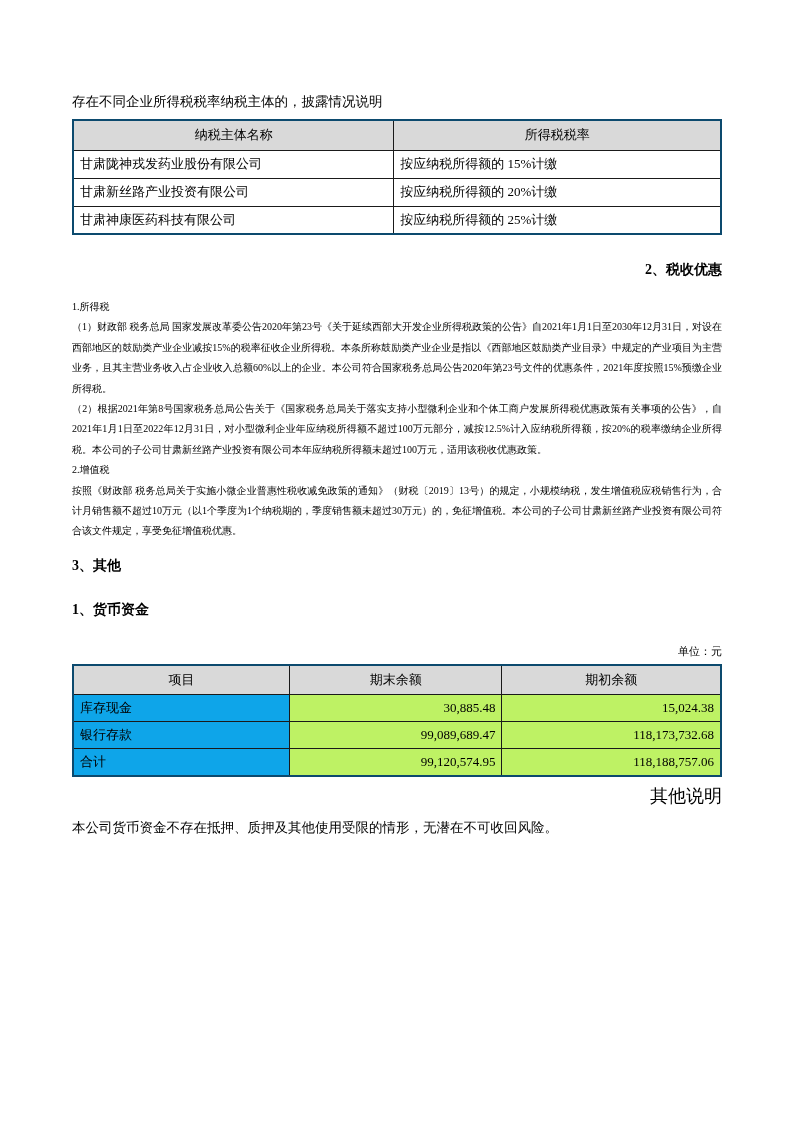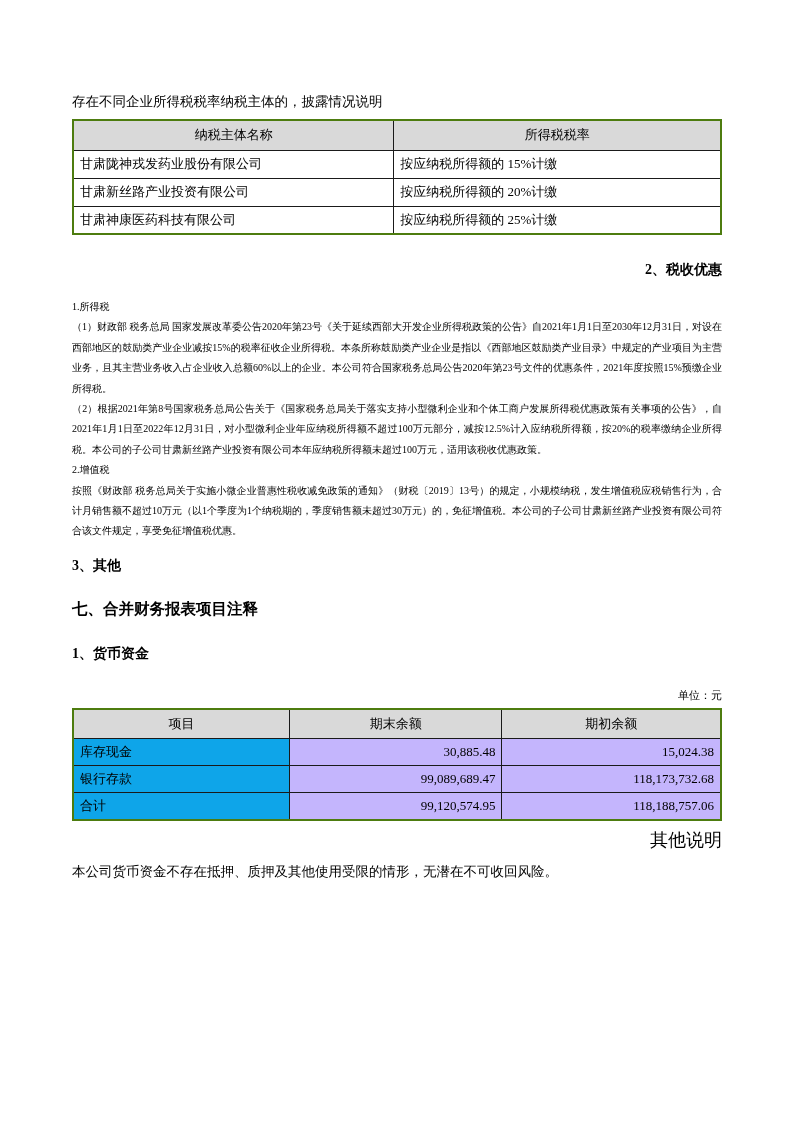--- a/index.html
+++ b/index.html
@@ -19,21 +19,21 @@
   }
   .intro {
     padding-top: 92px;
     margin-bottom: 7px;
     font-size: 13.5px;
     line-height: 20px;
   }
   table.tbl {
     width: 100%;
     border-collapse: collapse;
-    border: 2px solid #4d7c0f;
+    border: 2px solid #0c4a6e;
     table-layout: fixed;
   }
   table.tbl th, table.tbl td {
     border: 1px solid #1a1a1a;
     font-size: 13px;
     font-weight: normal;
     vertical-align: middle;
     overflow: hidden;
     white-space: nowrap;
   }
@@ -44,21 +44,21 @@
   }
   .tax-table td { height: 28px; padding-left: 6px; text-align: left; }
   .tax-table .c0 { width: 49.5%; }
   .tax-table .c1 { width: 50.5%; }
 
   .money-table td { height: 27px; }
   .money-table .c0 { width: 33.4%; }
   .money-table .c1 { width: 32.8%; }
   .money-table .c2 { width: 33.8%; }
   .money-table td.label-cell { background: #0ea5e9; padding-left: 6px; text-align: left; }
-  .money-table td.num-cell { text-align: right; padding-right: 6px; background: #c4b5fd; }
+  .money-table td.num-cell { text-align: right; padding-right: 6px; background: #bef264; }
 
   .h-minor {
     font-size: 14px;
     font-weight: bold;
     line-height: 20px;
   }
   .h-major {
     font-size: 15.5px;
     font-weight: bold;
     line-height: 22px;
@@ -127,21 +127,20 @@
   <div class="body-block">
     <p>1.所得税</p>
     <p>（1）财政部 税务总局 国家发展改革委公告2020年第23号《关于延续西部大开发企业所得税政策的公告》自2021年1月1日至2030年12月31日，对设在西部地区的鼓励类产业企业减按15%的税率征收企业所得税。本条所称鼓励类产业企业是指以《西部地区鼓励类产业目录》中规定的产业项目为主营业务，且其主营业务收入占企业收入总额60%以上的企业。本公司符合国家税务总局公告2020年第23号文件的优惠条件，2021年度按照15%预缴企业所得税。</p>
     <p>（2）根据2021年第8号国家税务总局公告关于《国家税务总局关于落实支持小型微利企业和个体工商户发展所得税优惠政策有关事项的公告》，自2021年1月1日至2022年12月31日，对小型微利企业年应纳税所得额不超过100万元部分，减按12.5%计入应纳税所得额，按20%的税率缴纳企业所得税。本公司的子公司甘肃新丝路产业投资有限公司本年应纳税所得额未超过100万元，适用该税收优惠政策。</p>
     <p>2.增值税</p>
     <p>按照《财政部 税务总局关于实施小微企业普惠性税收减免政策的通知》（财税〔2019〕13号）的规定，小规模纳税，发生增值税应税销售行为，合计月销售额不超过10万元（以1个季度为1个纳税期的，季度销售额未超过30万元）的，免征增值税。本公司的子公司甘肃新丝路产业投资有限公司符合该文件规定，享受免征增值税优惠。</p>
   </div>
 
   <div class="h-minor mt-sec3">3、其他</div>
 
-  <div class="h-major mt-sec7">七、合并财务报表项目注释</div>
 
   <div class="h-minor mt-sub1">1、货币资金</div>
 
   <div class="unit-line">单位：元</div>
 
   <table class="tbl money-table">
     <thead>
       <tr>
         <th class="c0">项目</th>
         <th class="c1">期末余额</th>

